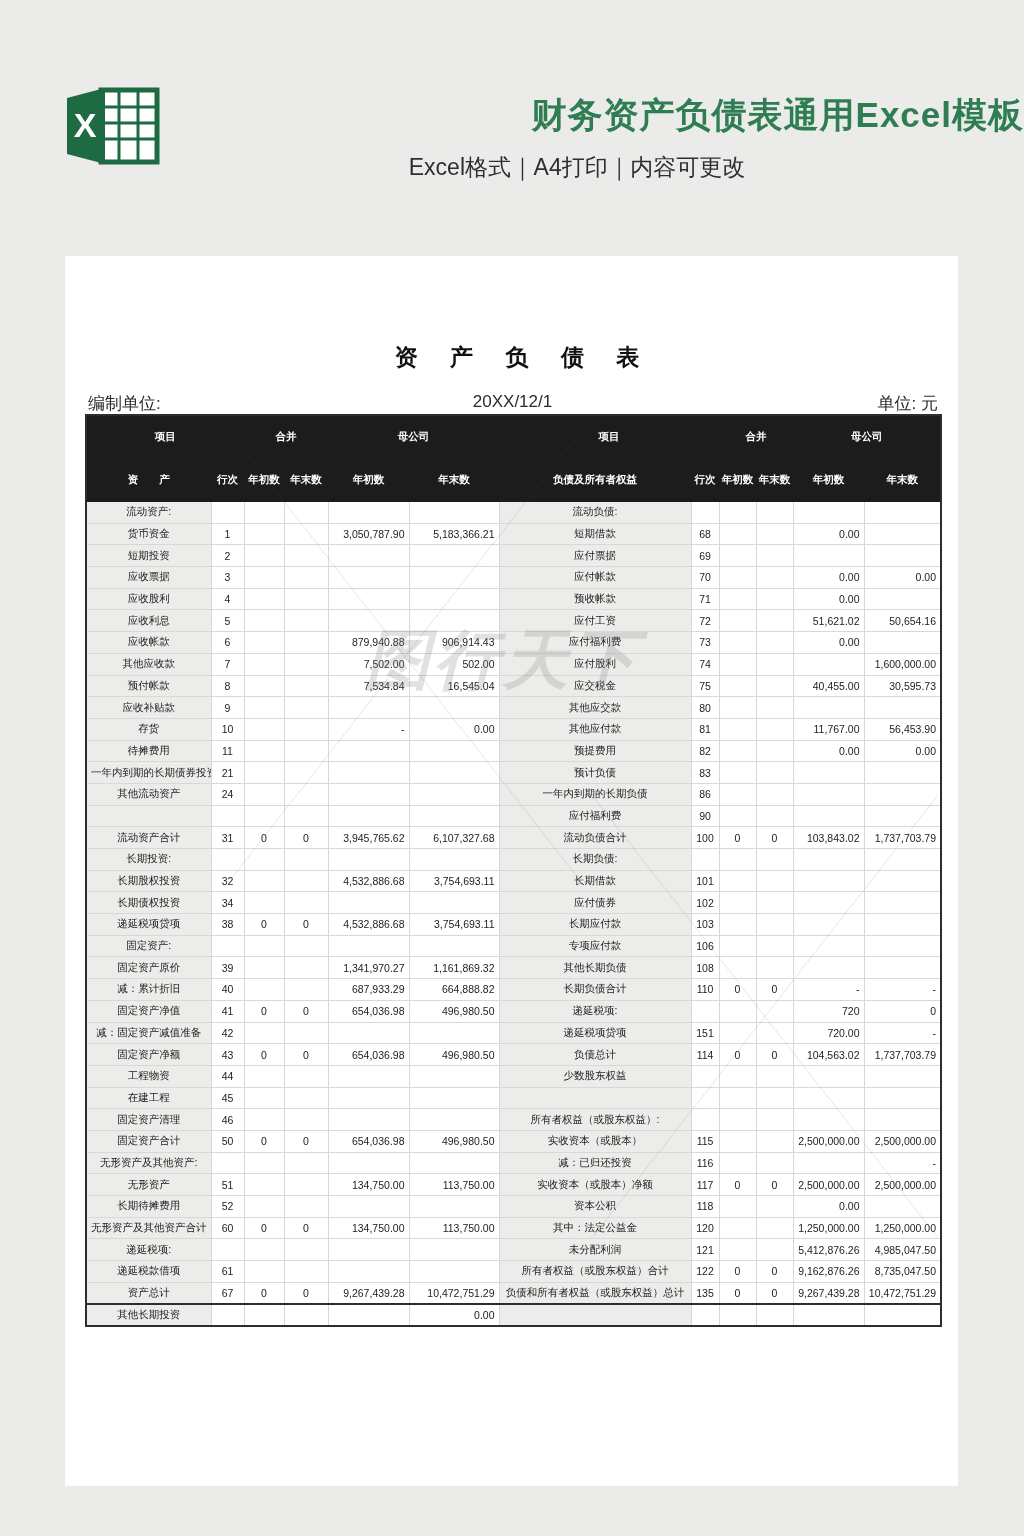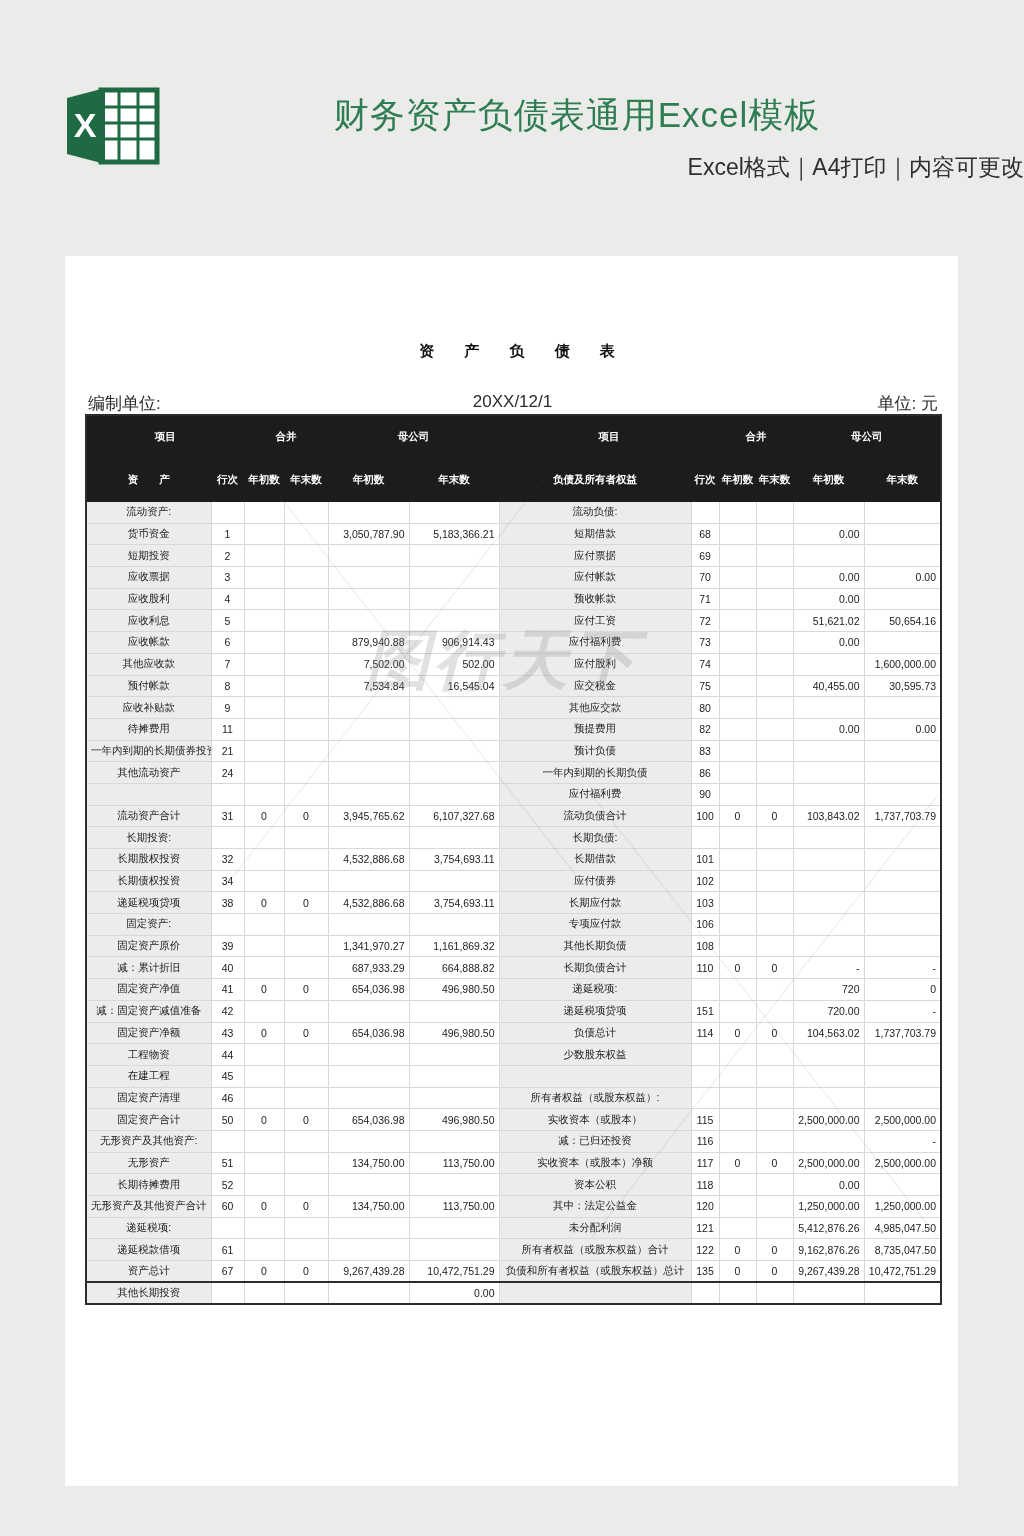--- a/index.html
+++ b/index.html
@@ -8,35 +8,35 @@
     background:#ebebea;
     font-family:"Liberation Sans","DejaVu Sans",sans-serif;
     position:relative;
     overflow:hidden;
     color:#222;
   }
   
   .logo { position:absolute; left:63px; top:85px; width:100px; height:82px; }
   .banner-title {
     position:absolute; left:130px; right:0; top:92px;
-    text-align:center; font-size:35px; font-weight:400;
+    text-align:right; font-size:35px; font-weight:700;
     letter-spacing:1px;
   }
   .banner-subtitle {
     position:absolute; left:130px; right:0; top:152px;
-    text-align:right; font-size:23px; color:#2f2f2f; font-weight:500;
+    text-align:center; font-size:23px; color:#2f2f2f; font-weight:500;
   }
   
   .sheet {
     position:absolute; left:65px; top:256px; width:893px; height:1230px;
     background:#ffffff;
   }
   .sheet-title {
     position:absolute; left:0; right:0; top:86px;
-    text-align:center; font-size:15px; font-weight:700; color:#111;
+    text-align:center; font-size:23px; font-weight:700; color:#111;
     letter-spacing:13px;
     margin-left:24px;
   }
   .meta {
     position:absolute; left:20px; right:18px; top:136px; height:16px;
     font-size:17px; color:#2c2c2c;
   }
   .meta .m-left { position:absolute; left:3px; }
   .meta .m-center { position:absolute; left:0; right:0; text-align:center; }
   .meta .m-right { position:absolute; right:2px; }
@@ -283,20 +283,34 @@
             <td class="c4"></td>
             <td class="c5"></td>
             <td class="c6">其他应交款</td>
             <td class="c7">80</td>
             <td class="c8"></td>
             <td class="c9"></td>
             <td class="c10"></td>
             <td class="c11"></td>
           </tr>
           <tr>
+            <td class="c0">存货</td>
+            <td class="c1">10</td>
+            <td class="c2"></td>
+            <td class="c3"></td>
+            <td class="c4">-</td>
+            <td class="c5">0.00</td>
+            <td class="c6">其他应付款</td>
+            <td class="c7">81</td>
+            <td class="c8"></td>
+            <td class="c9"></td>
+            <td class="c10">11,767.00</td>
+            <td class="c11">56,453.90</td>
+          </tr>
+          <tr>
             <td class="c0">待摊费用</td>
             <td class="c1">11</td>
             <td class="c2"></td>
             <td class="c3"></td>
             <td class="c4"></td>
             <td class="c5"></td>
             <td class="c6">预提费用</td>
             <td class="c7">82</td>
             <td class="c8"></td>
             <td class="c9"></td>

